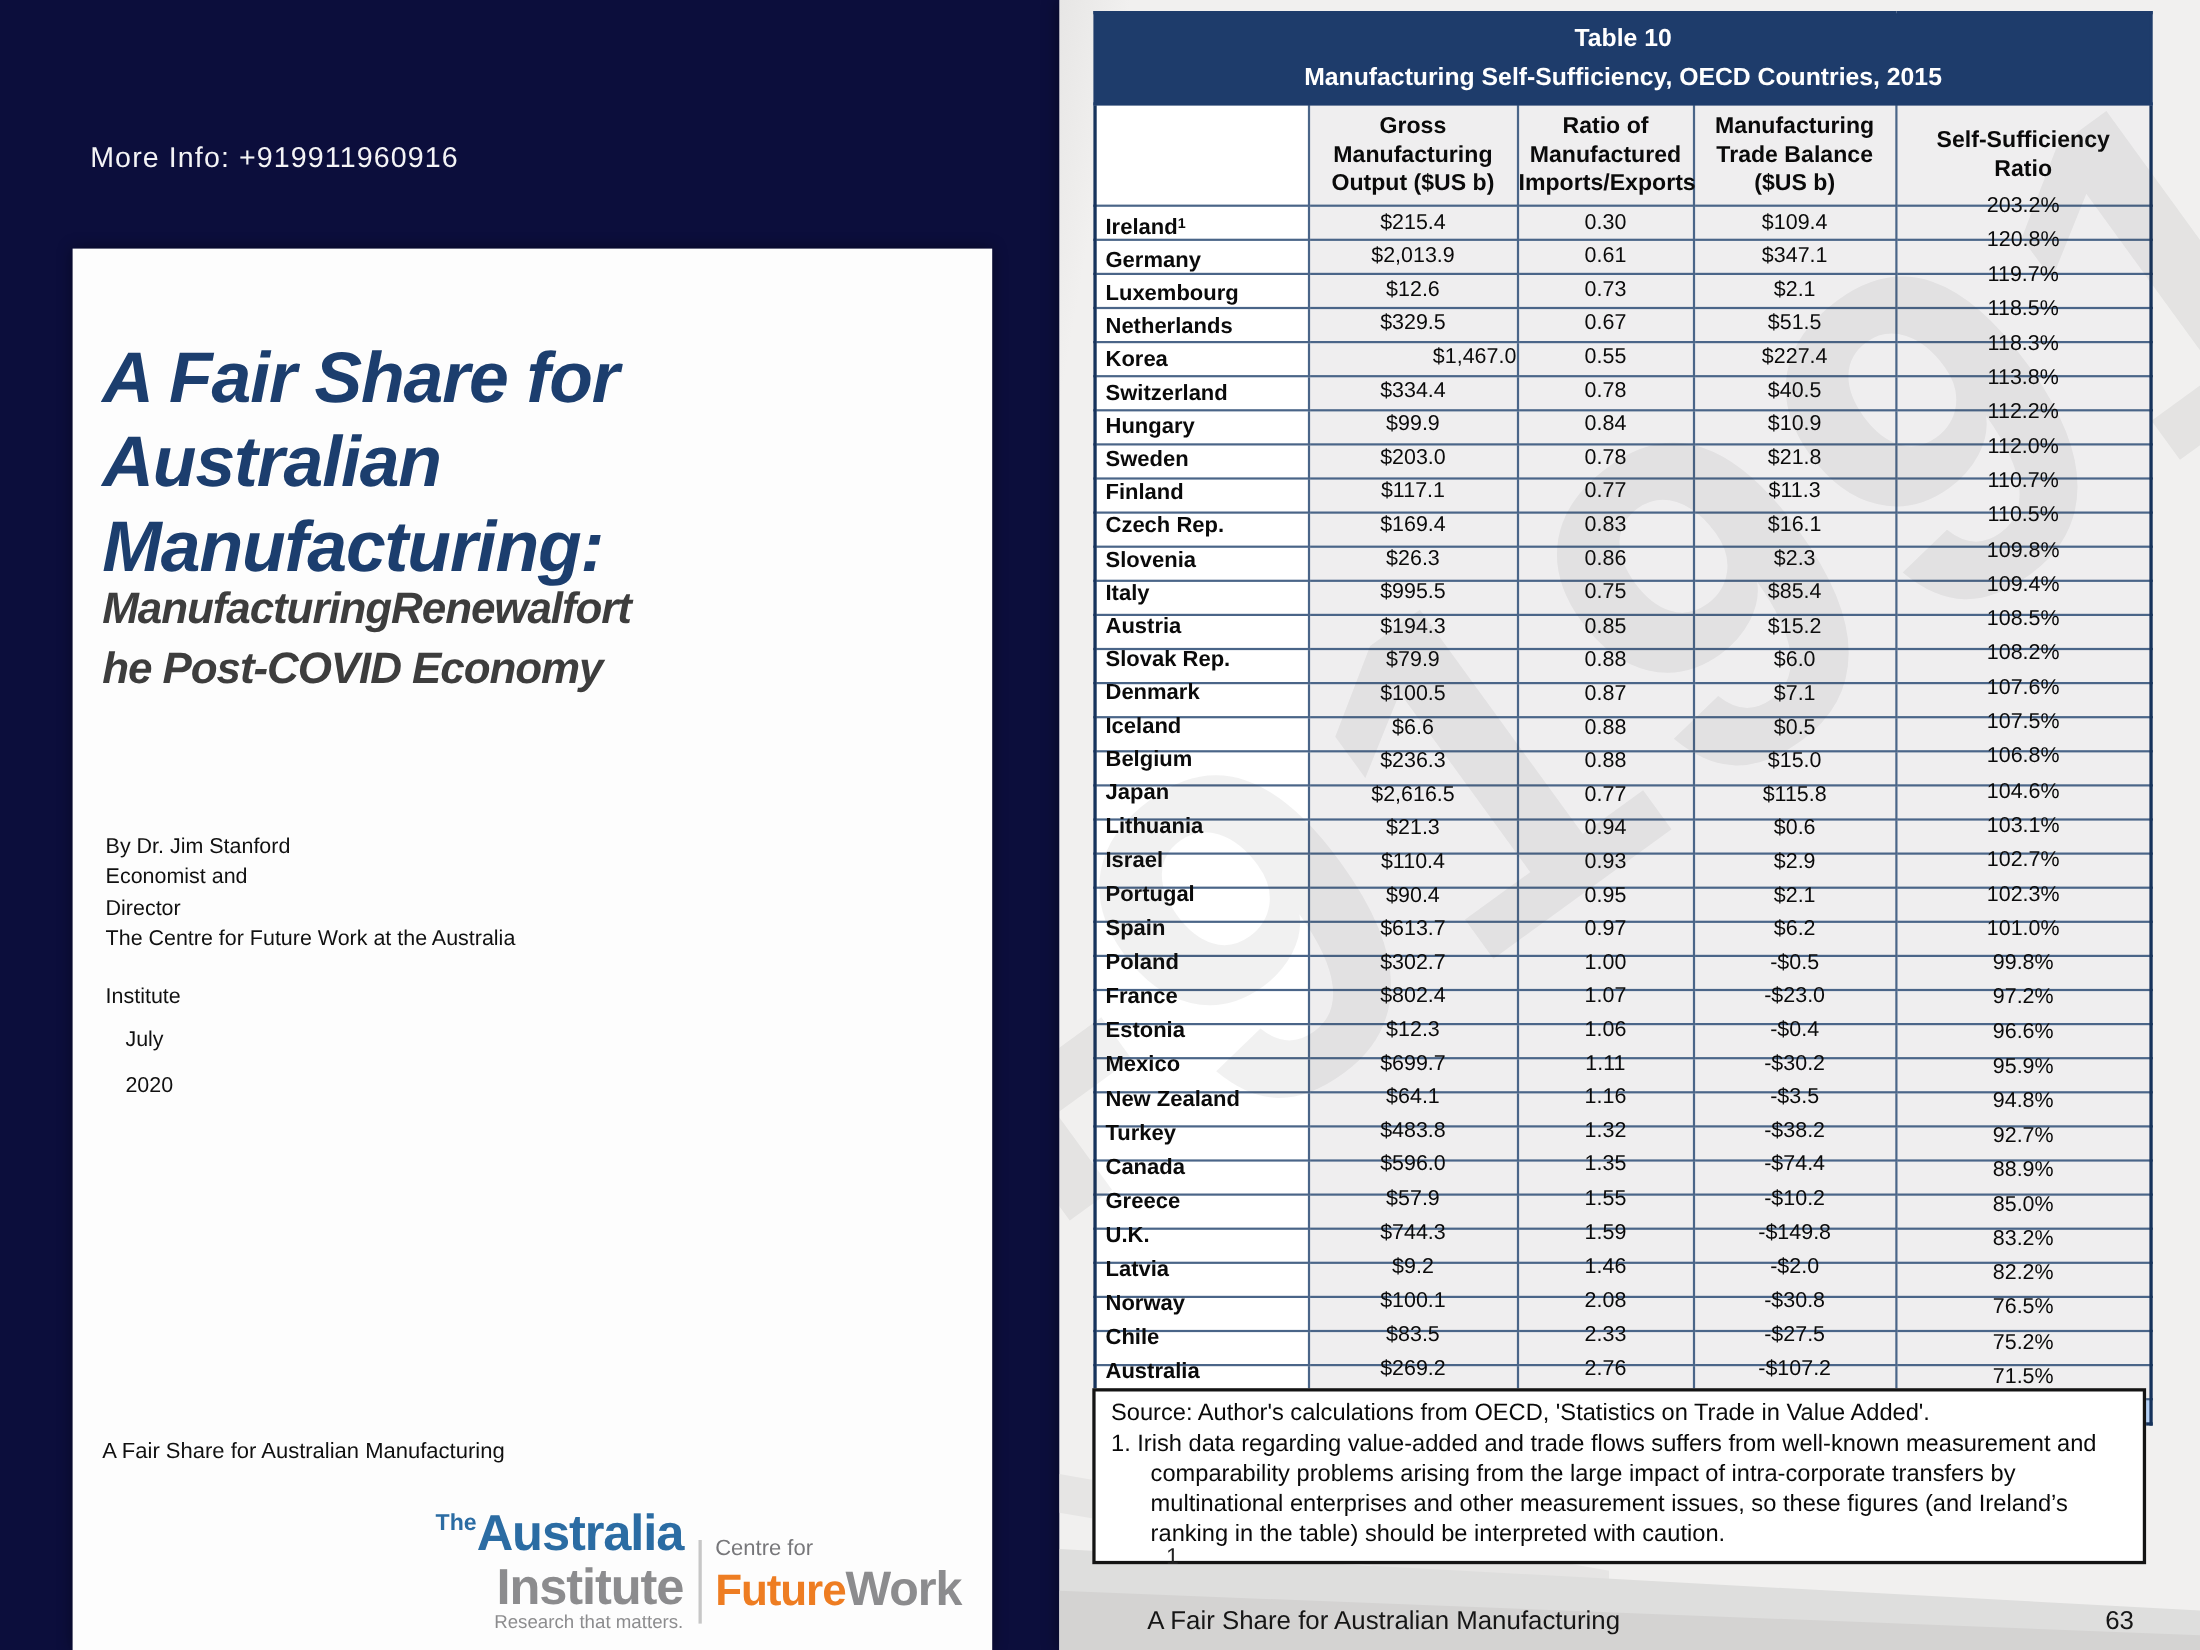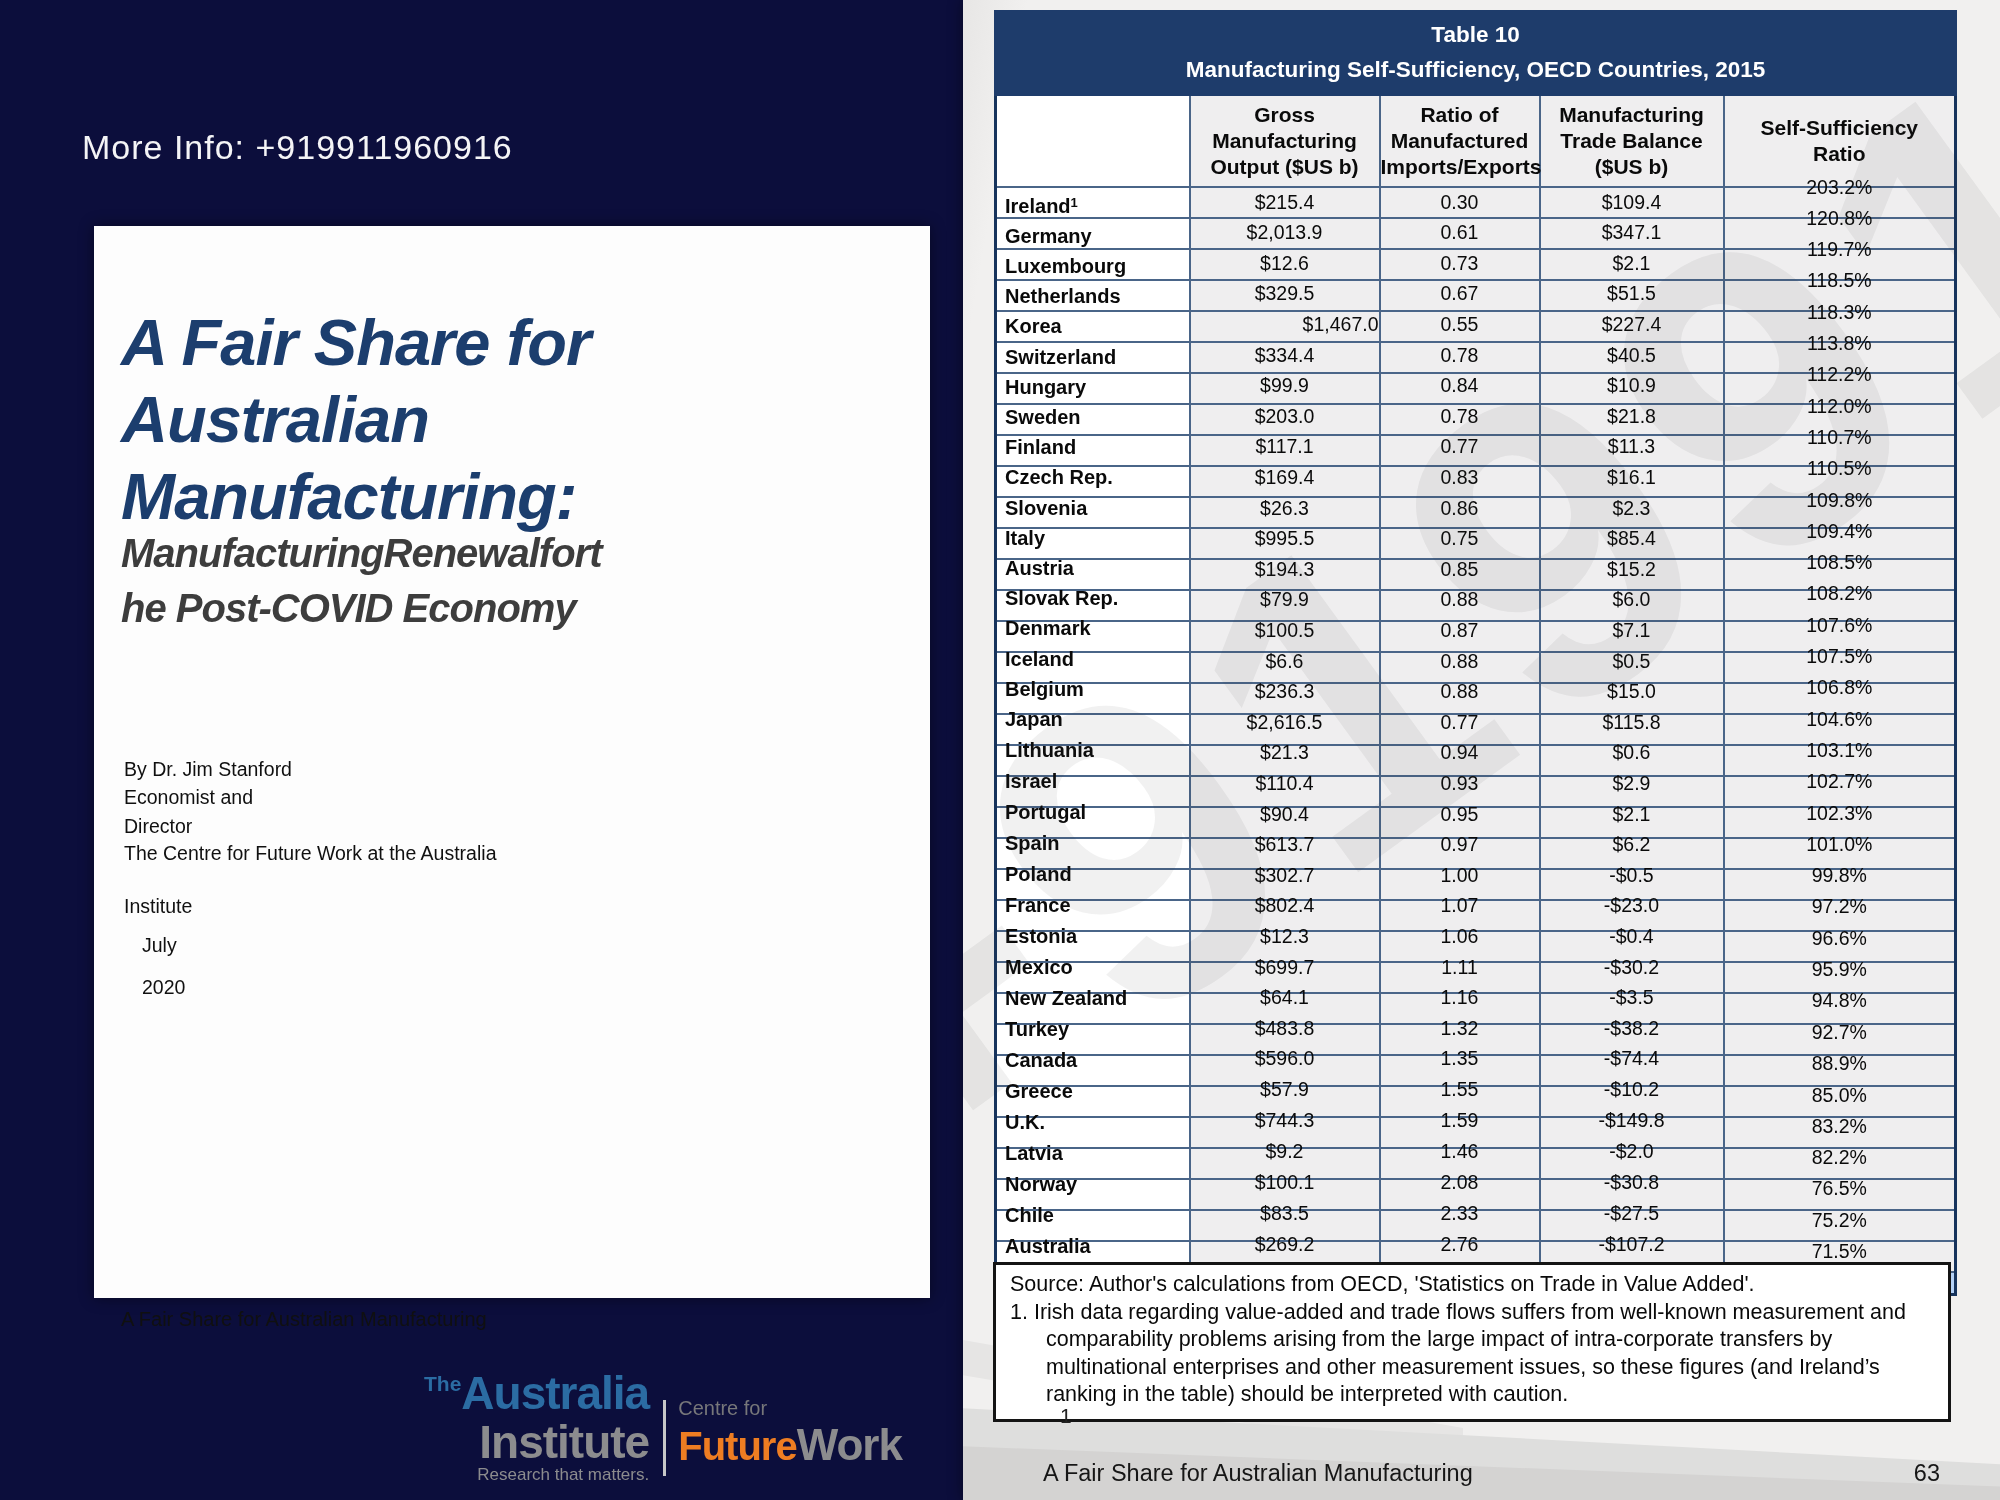--- a/index.html
+++ b/index.html
@@ -1,23 +1,23 @@
 <!DOCTYPE html>
 <html><head>
 <meta charset="utf-8">
 <style>
   html,body{margin:0;padding:0;background:#0c0e3c;}
   *{box-sizing:border-box;}
   #canvas{position:relative;width:2000px;height:1500px;overflow:hidden;
           font-family:"Liberation Sans",sans-serif;background:#0c0e3c;}
 
   
-  .more-info{position:absolute;left:82px;top:128px;font-size:34px;color:#f4f4f6;
+  .more-info{position:absolute;left:82px;top:128px;font-size:26px;color:#f4f4f6;
              letter-spacing:1px;font-weight:400;}
-  .left-page{position:absolute;left:94px;top:226px;width:836px;height:1072px;
+  .left-page{position:absolute;left:66px;top:226px;width:836px;height:1274px;
              background:#fdfdfd;box-shadow:0 0 14px rgba(0,0,0,.45);}
   .doc-title{position:absolute;left:27px;top:78px;width:760px;
              font-size:65px;line-height:77px;font-weight:bold;font-style:italic;
              color:#1c3e6e;white-space:pre-line;letter-spacing:-1px;}
   .doc-subtitle{position:absolute;left:27px;top:300px;width:700px;
              font-size:40px;line-height:55px;font-weight:bold;font-style:italic;
              color:#3d3d3d;white-space:pre-line;letter-spacing:-1px;}
   .author{position:absolute;left:30px;top:532px;width:700px;font-size:19.5px;color:#101010;}
   .author div{position:absolute;white-space:nowrap;}
   .al-0{top:0;}   .al-1{top:28px;} .al-2{top:57px;} .al-3{top:84px;}

